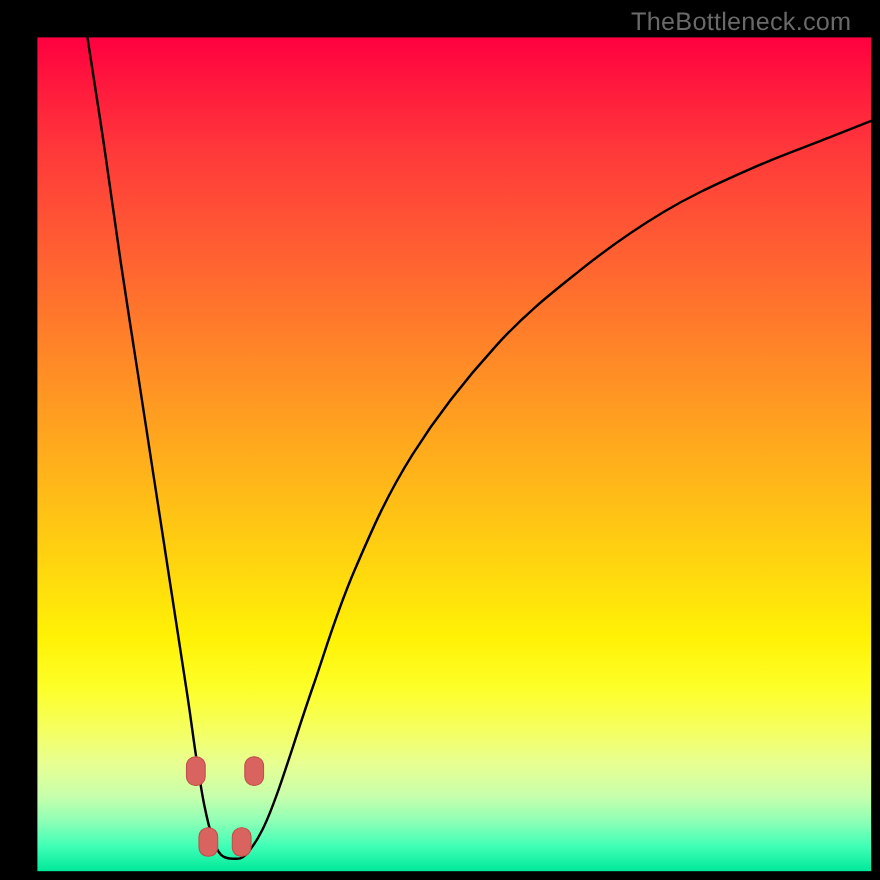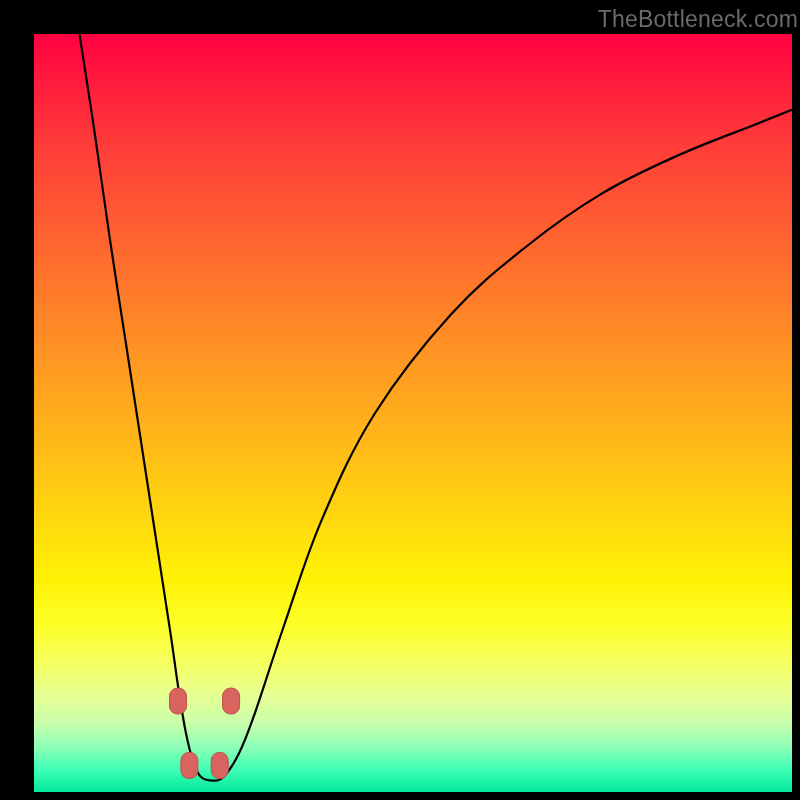--- a/index.html
+++ b/index.html
@@ -42,21 +42,21 @@
       #e8ff91 87%,
       #c8ffac 91%,
       #8effb6 94%,
       #40ffb6 97%,
       #00e89a 100%
     );
   }
   .watermark {
     position: absolute;
     top: 6px;
-    right: 2px;
+    right: 26px;
     color: #6a6a6a;
     font-size: 23px;
     letter-spacing: 0.2px;
     font-weight: 400;
     user-select: none;
   }
   svg.curve {
     position: absolute;
     left: 0;
     top: 0;

